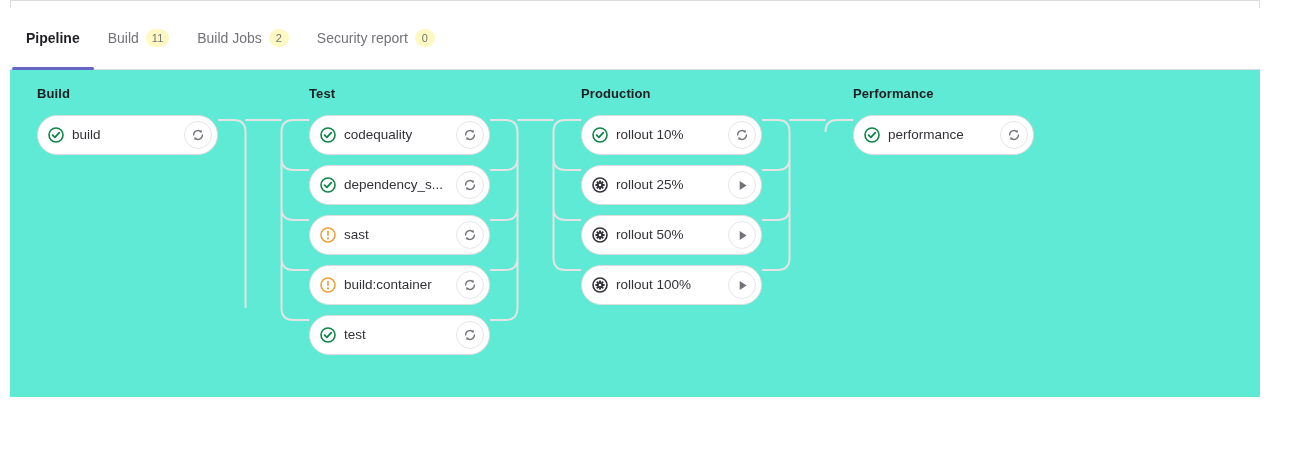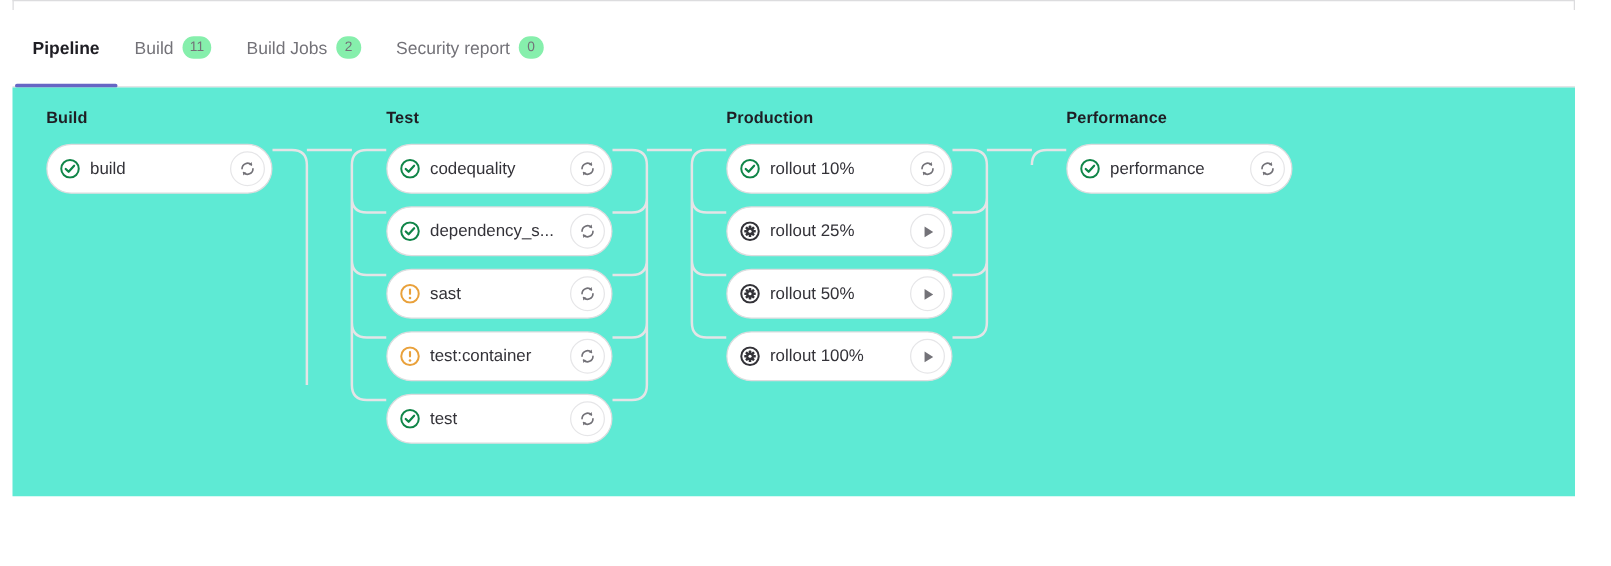--- a/index.html
+++ b/index.html
@@ -81,21 +81,21 @@
     background: #6666c4;
   }
   .tab-badge {
     display: inline-flex;
     align-items: center;
     justify-content: center;
     min-width: 20px;
     height: 18px;
     padding: 0 6px;
     border-radius: 10px;
-    background: #86efac;
+    background: #fef9c3;
     color: #737278;
     font-size: 11px;
     line-height: 18px;
     box-sizing: border-box;
   }
 
   
   .pipeline-panel {
     position: absolute;
     left: 10px;
@@ -294,21 +294,21 @@
                 <path d="M4.1 14.1 L3.9 11.1 L6.9 11.4 Z" fill="#737278"></path>
               </svg>
             </button>
           </div>
           <div class="job-pill">
             <svg class="job-status-icon" viewBox="0 0 16 16">
               <circle cx="8" cy="8" r="7" fill="none" stroke="#e9a13b" stroke-width="1.6"></circle>
               <rect x="7.15" y="3.7" width="1.7" height="5.2" rx=".85" fill="#e9a13b"></rect>
               <circle cx="8" cy="11.4" r="1.05" fill="#e9a13b"></circle>
             </svg>
-            <span class="job-name">test:container</span>
+            <span class="job-name">build:container</span>
             <button class="job-action">
               <svg width="14" height="14" viewBox="0 0 16 16">
                 <path d="M13 8a5 5 0 0 1-8.6 3.5" fill="none" stroke="#737278" stroke-width="1.5" stroke-linecap="round"></path>
                 <path d="M3 8a5 5 0 0 1 8.6-3.5" fill="none" stroke="#737278" stroke-width="1.5" stroke-linecap="round"></path>
                 <path d="M11.9 1.9 L12.1 4.9 L9.1 4.6 Z" fill="#737278"></path>
                 <path d="M4.1 14.1 L3.9 11.1 L6.9 11.4 Z" fill="#737278"></path>
               </svg>
             </button>
           </div>
           <div class="job-pill">

